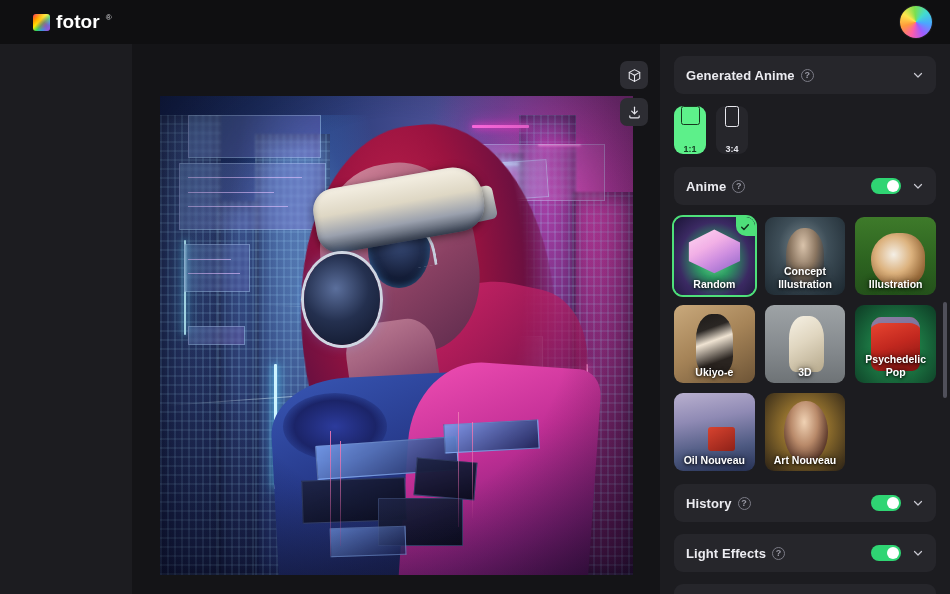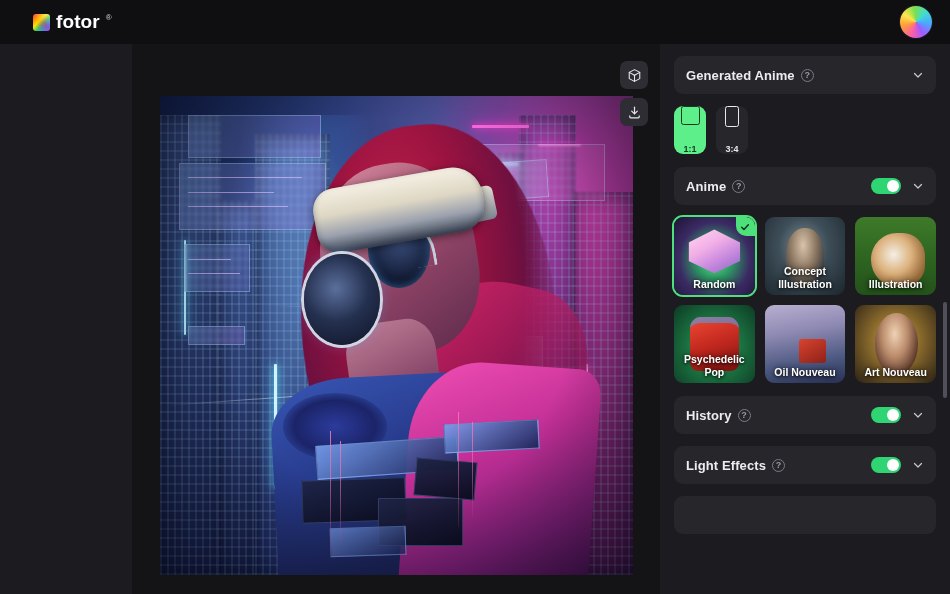--- a/index.html
+++ b/index.html
@@ -601,21 +601,29 @@
         <div class="style-thumb t-concept"></div>
         <div class="style-lbl">Concept<br>Illustration</div>
       </div>
 
       <div class="style-tile">
         <div class="style-thumb t-photo"></div>
         <div class="style-lbl">Illustration</div>
       </div>
 
 
-
+      <div class="style-tile">
+        <div class="style-thumb t-ukiyo"></div>
+        <div class="style-lbl">Ukiyo-e</div>
+      </div>
+
+      <div class="style-tile">
+        <div class="style-thumb t-3d"></div>
+        <div class="style-lbl">3D</div>
+      </div>
 
       <div class="style-tile">
         <div class="style-thumb t-psych"></div>
         <div class="style-lbl">Psychedelic<br>Pop</div>
       </div>
 
       <div class="style-tile">
         <div class="style-thumb t-oil"></div>
         <div class="style-lbl">Oil Nouveau</div>
       </div>

